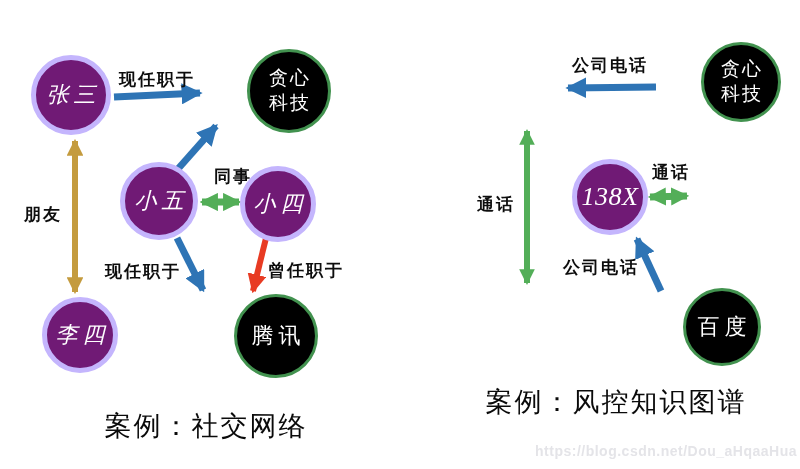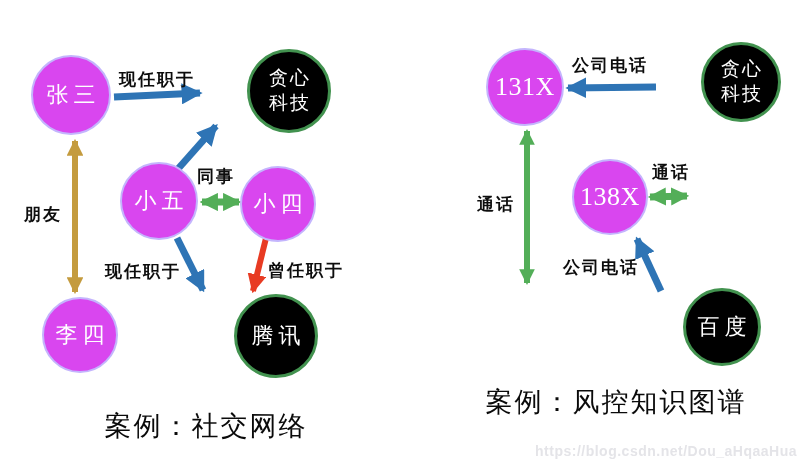--- a/index.html
+++ b/index.html
@@ -6,21 +6,21 @@
   .stage{
     position:relative;width:800px;height:469px;background:#ffffff;overflow:hidden;
     font-family:"Liberation Serif","DejaVu Serif",serif;
   }
   .edges{position:absolute;left:0;top:0;width:800px;height:469px;}
   .node{
     position:absolute;border-radius:50%;box-sizing:border-box;
     display:flex;align-items:center;justify-content:center;text-align:center;
     color:#ffffff;white-space:pre-line;z-index:2;
   }
-  .node.blue{background:#d946ef;border:2px solid #c4b5fd;}
+  .node.blue{background:#701a75;border:5px solid #c4b5fd;font-style:italic;}
   .node.green{background:#000000;border:3px solid #42924f;margin-left:44px;}
   .cjk{font-size:22px;letter-spacing:5px;padding-left:5px;font-weight:500;}
   .cjk2{font-size:19px;line-height:1.3;letter-spacing:2px;padding-left:2px;font-weight:500;}
   .num{font-size:26px;letter-spacing:0.5px;}
   .edge-label{
     position:absolute;transform:translate(-50%,-50%);z-index:3;
     font-size:17px;font-weight:700;color:#0d0d0d;white-space:nowrap;letter-spacing:2px;
   }
   .caption{
     position:absolute;transform:translateX(-50%);z-index:3;
@@ -72,29 +72,28 @@
   </svg>
 
   <div class="node blue cjk" style="left:31px;  top:55px;  width:80px; height:80px;">张三</div>
   <div class="node green cjk2" style="left:203px; top:49px;  width:84px; height:84px;">贪心
 科技</div>
   <div class="node blue cjk" style="left:120px; top:162px; width:78px; height:78px;">小五</div>
   <div class="node blue cjk" style="left:240px; top:166px; width:76px; height:76px;">小四</div>
   <div class="node blue cjk" style="left:42px;  top:297px; width:76px; height:76px;">李四</div>
   <div class="node green cjk" style="left:190px; top:294px; width:84px; height:84px;">腾讯</div>
 
-  <div class="node blue num" style="left:486px; top:48px;  width:78px; height:78px;">131X</div>
   <div class="node green cjk2" style="left:657px; top:42px;  width:80px; height:80px;">贪心
 科技</div>
   <div class="node blue num" style="left:572px; top:159px; width:76px; height:76px;">138X</div>
   <div class="node green cjk" style="left:639px; top:288px; width:78px; height:78px;">百度</div>
 
   <div class="edge-label" style="left:157px; top:79px;">现任职于</div>
   <div class="edge-label" style="left:43px;  top:214px;">朋友</div>
-  <div class="edge-label" style="left:216px; top:176px;">同事</div>
+  <div class="edge-label" style="left:233px; top:176px;">同事</div>
   <div class="edge-label" style="left:143px; top:271px;">现任职于</div>
   <div class="edge-label" style="left:306px; top:270px;">曾任职于</div>
 
   <div class="edge-label" style="left:610px; top:65px;">公司电话</div>
   <div class="edge-label" style="left:496px; top:204px;">通话</div>
   <div class="edge-label" style="left:671px; top:172px;">通话</div>
   <div class="edge-label" style="left:601px; top:267px;">公司电话</div>
 
   <div class="caption" style="left:206px; top:408px;">案例：社交网络</div>
   <div class="caption" style="left:616px; top:384px;">案例：风控知识图谱</div>

